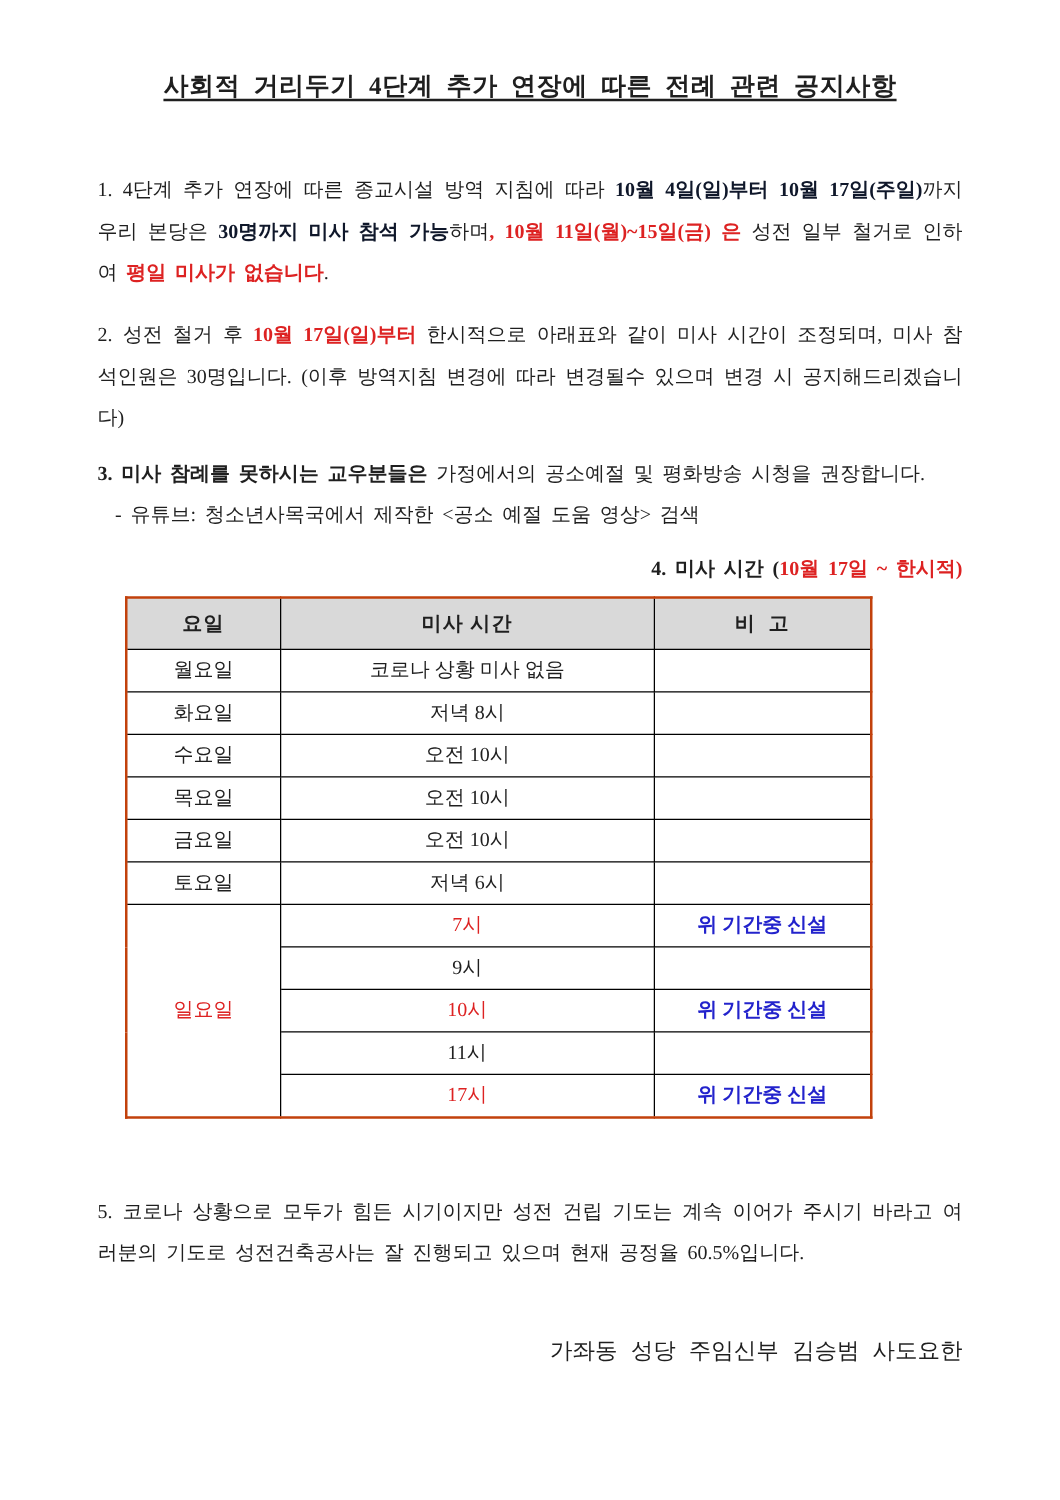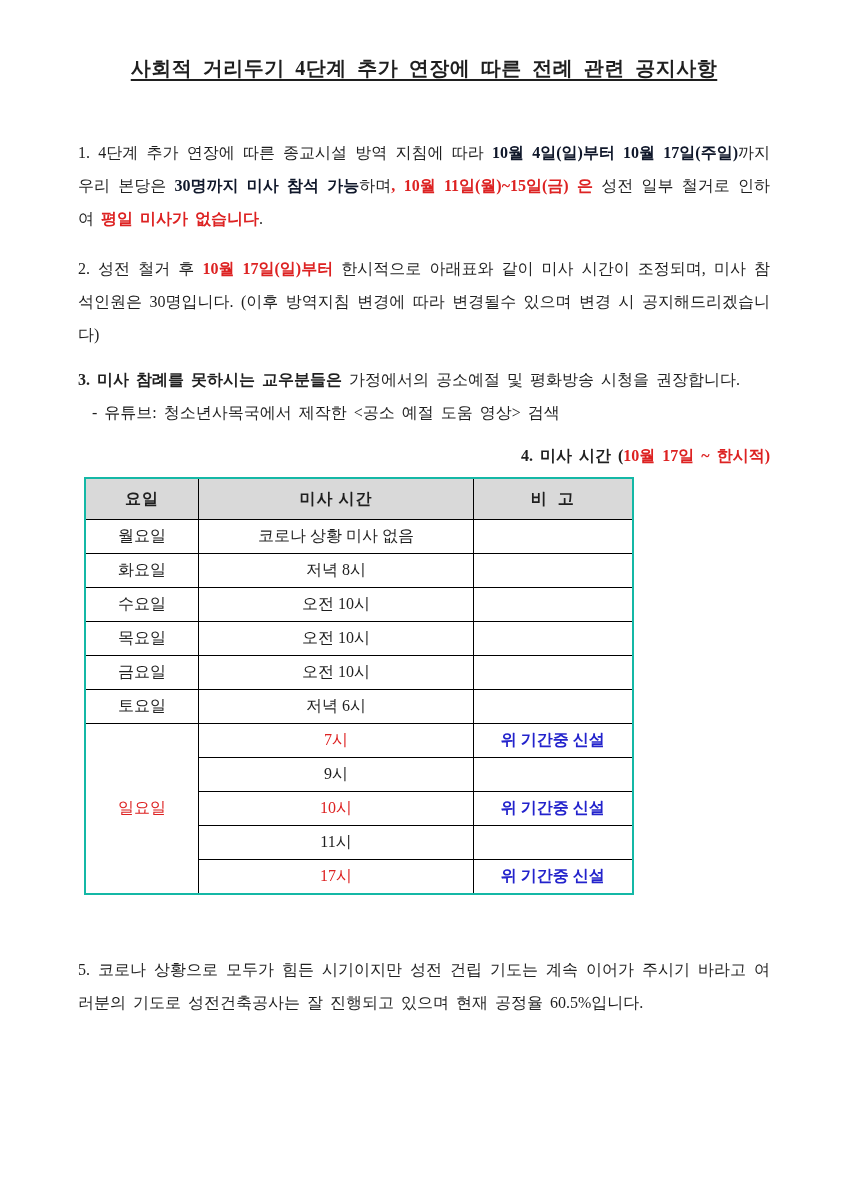--- a/index.html
+++ b/index.html
@@ -33,23 +33,23 @@
   .p2{margin-top:17px;}
   .p3{margin-top:12px;}
   .sub-item{ padding-left:14px; font-size:16px; line-height:33px; word-spacing:3px;}
   .p4{margin-top:10px; font-weight:bold; text-align:right;}
   .bold{font-weight:bold;}
   .red{color:#dd2222;}
   .blue{color:#0f172a;}
   table.mass{
     border-collapse:collapse;
     margin-top:5px;
-    margin-left:6px;
-    width:550px;
-    border:2px solid #14b8a6;
+    margin-left:22px;
+    width:598px;
+    border:2px solid #c2410c;
     font-size:16px;
   }
   table.mass th, table.mass td{
     border:1px solid #000;
     text-align:center;
     vertical-align:middle;
     padding:0;
   }
   table.mass th{
     background:#d9d9d9;
@@ -159,15 +159,16 @@
       <tr>
         <td class="col-time time-red">17시</td>
         <td class="col-note note-filled">위 기간중 신설</td>
       </tr>
     </tbody>
   </table>
 
   <div class="para p5">5. 코로나 상황으로 모두가 힘든 시기이지만 성전 건립 기도는 계속 이어가 주시기 바라고 여러분의 기도로 성전건축공사는 잘 진행되고 있으며 현재 공정율 60.5%입니다.</div>
 
   <div class="footer">
+    <div>가좌동 성당 주임신부 김승범 사도요한</div>
   </div>
 
 </div>
 
 </body></html>

